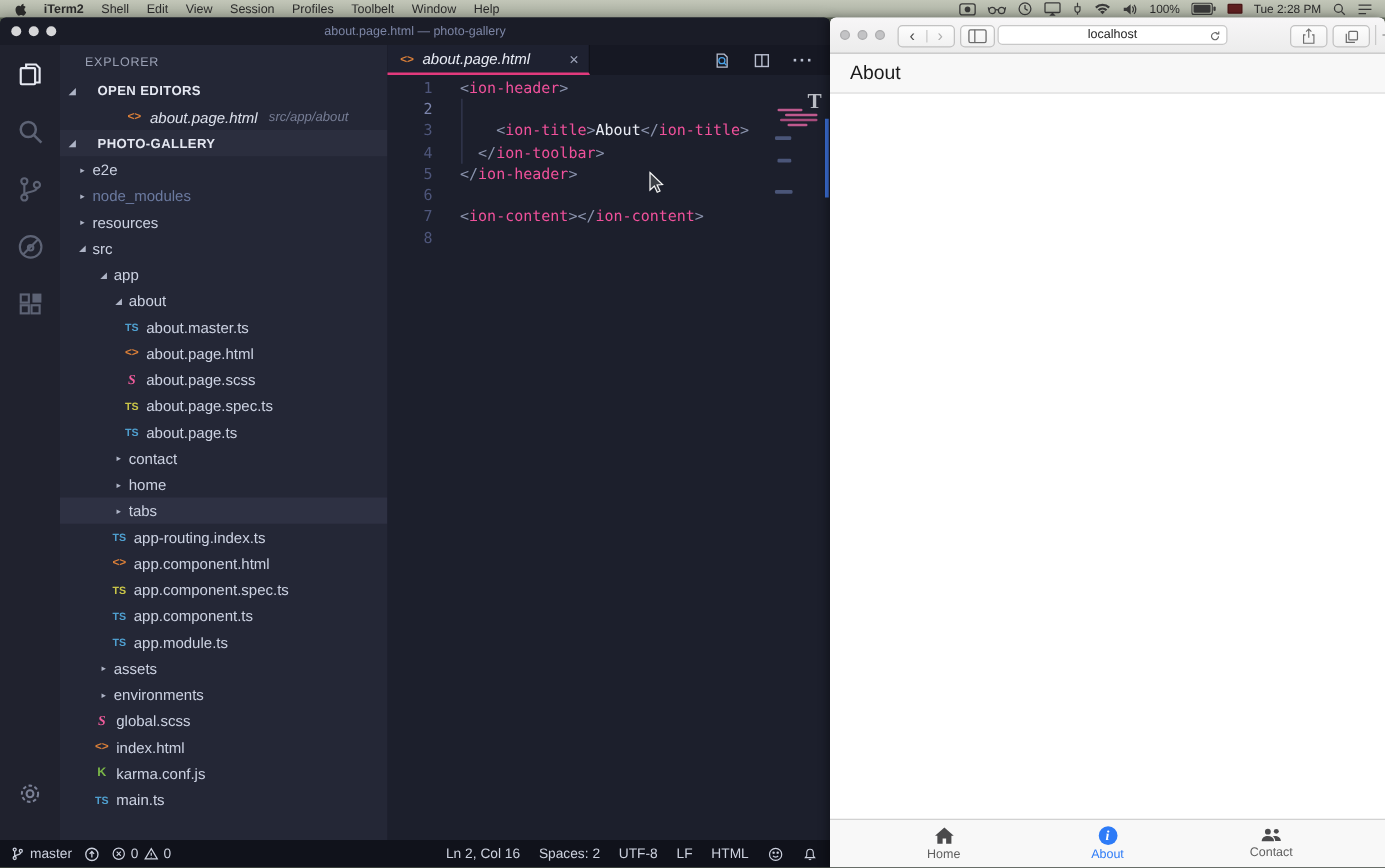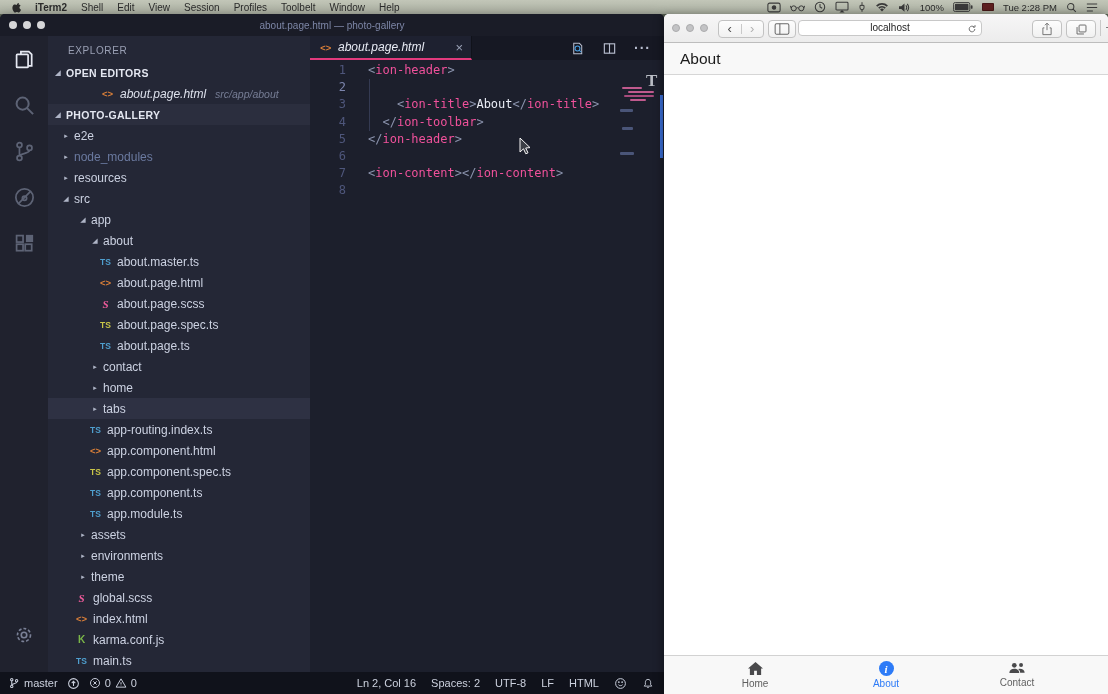--- a/index.html
+++ b/index.html
@@ -21,21 +21,21 @@
   .lights{position:absolute;left:9px;top:7px;display:flex;gap:6px;}
   .light{width:8px;height:8px;border-radius:50%;background:#d6d6d8;}
   .vs-title{font-size:10px;color:#7d86a6;}
   .vs-body{flex:1;display:flex;min-height:0;}
   .activitybar{width:48px;background:#20222e;display:flex;flex-direction:column;align-items:center;flex:0 0 48px;}
   .act-item{width:48px;height:46px;display:flex;align-items:center;justify-content:center;color:#5d6375;}
   .act-item.active{color:#e6e9f2;}
   .act-gear{margin-top:auto;margin-bottom:14px;color:#7a8096;}
   .sidebar{width:262px;background:#242736;flex:0 0 262px;overflow:hidden;font-size:12px;color:#ccd2e2;position:relative;}
   .exp-title{font-size:10px;letter-spacing:.6px;color:#9aa0b4;padding:9px 0 0 20px;height:17px;}
-  .sec-header{height:21px;display:flex;align-items:center;gap:4px;font-size:10.5px;font-weight:700;letter-spacing:.3px;color:#e4e7f1;padding-left:6px;}
+  .sec-header{height:21px;display:flex;align-items:center;gap:16px;font-size:10.5px;font-weight:700;letter-spacing:.3px;color:#e4e7f1;padding-left:6px;}
   .sec-header.proj{background:#2b2e3e;}
   .tw{font-size:7px;color:#aeb4c6;width:8px;display:inline-block;text-align:center;}
   .oe-row{height:21px;display:flex;align-items:center;padding-left:52px;gap:5px;}
   .oe-name{font-style:italic;color:#dde1ec;}
   .oe-path{font-size:10.5px;color:#767d95;font-style:italic;margin-left:4px;}
   .fi{font-weight:700;font-size:8.5px;width:15px;flex:0 0 15px;text-align:center;letter-spacing:0;}
   .fi.html{color:#de8139;font-size:9.5px;}
   .fi.ts{color:#4f9fcf;}
   .fi.spec{color:#c9c548;}
   .fi.scss{color:#ee5b9b;font-family:"Liberation Serif",serif;font-style:italic;font-size:11px;}
@@ -345,24 +345,20 @@
               <span class="nm">app.module.ts</span>
             </div>
             <div class="trow" style="padding-left: 31px;">
               <span class="tw">▸</span>
               <span class="nm">assets</span>
             </div>
             <div class="trow" style="padding-left: 31px;">
               <span class="tw">▸</span>
               <span class="nm">environments</span>
             </div>
-            <div class="trow" style="padding-left: 31px;">
-              <span class="tw">▸</span>
-              <span class="nm">theme</span>
-            </div>
             <div class="trow" style="padding-left: 26px;">
               <span class="fi scss">S</span>
               <span class="nm">global.scss</span>
             </div>
             <div class="trow" style="padding-left: 26px;">
               <span class="fi html">&lt;&gt;</span>
               <span class="nm">index.html</span>
             </div>
             <div class="trow" style="padding-left: 26px;">
               <span class="fi karma">K</span>

